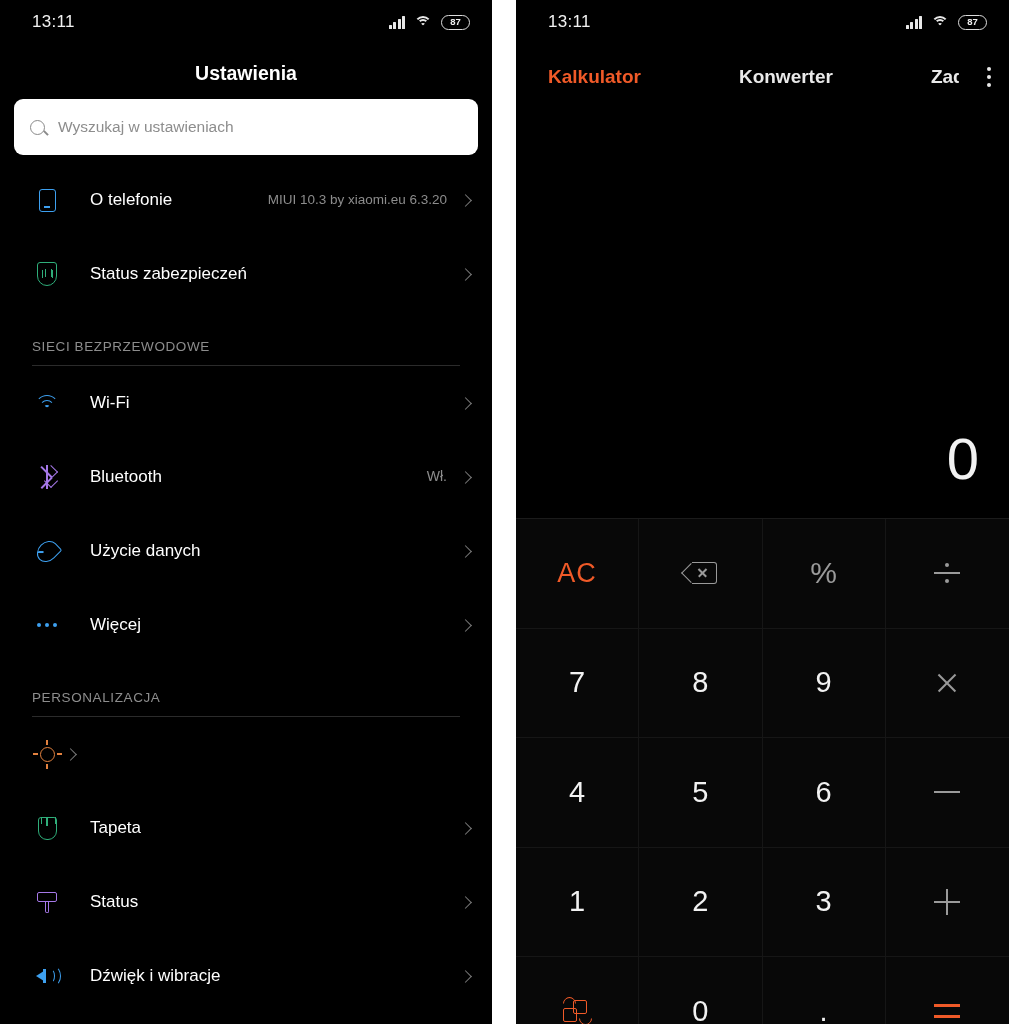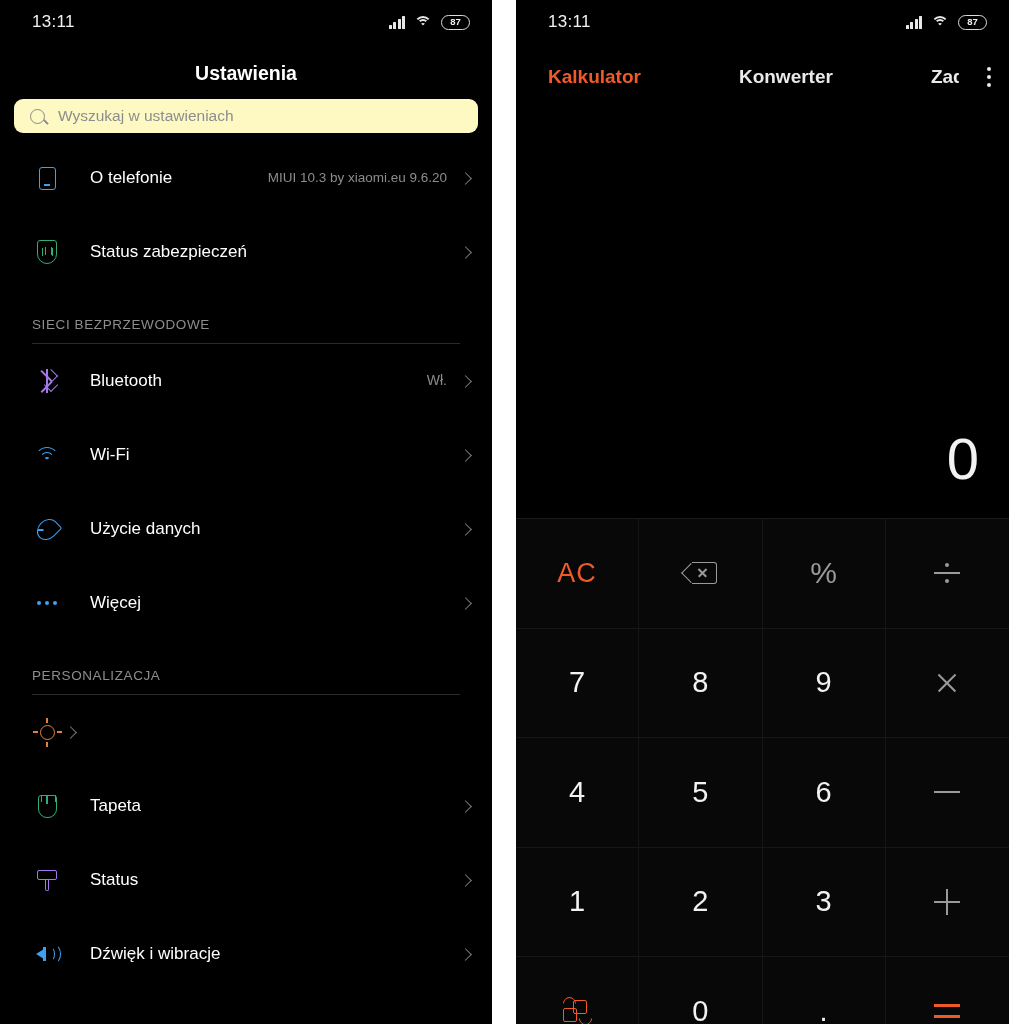--- a/index.html
+++ b/index.html
@@ -31,21 +31,21 @@
   .wifi span.w1 { width:18px; height:18px; top:0; }
   .wifi span.w2 { width:11px; height:11px; top:3.5px; }
   .wifi span.w3 { width:5px;  height:5px;  top:7px; border-width:2.5px; }
   .batt { width:29px; height:15px; border:1.5px solid #dcdcdc; border-radius:8px;
           display:flex; align-items:center; justify-content:center; }
   .batt b { font-size:9.5px; font-weight:700; color:#f0f0f0; line-height:1; }
 
   
   .settings-title { text-align:center; color:#ffffff; font-size:19.5px;
                     font-weight:700; padding:18px 0 14px; }
-  .searchbar { margin:0 14px; height:34px; background:#fef9c3; border-radius:9px;
+  .searchbar { margin:0 14px; height:56px; background:#ffffff; border-radius:9px;
                display:flex; align-items:center; padding:0 16px; gap:13px; }
   .search-ico { width:15px; height:15px; border:1.8px solid #8a8a8a;
                 border-radius:50%; position:relative; flex:none; }
   .search-ico::after { content:""; position:absolute; width:6px; height:1.8px;
                        background:#8a8a8a; right:-5px; bottom:0px;
                        transform:rotate(45deg); }
   .search-ph { color:#8d8d8d; font-size:15.5px; }
 
   .list { padding-top:8px; }
   .row { display:flex; align-items:center; height:74px; padding:0 22px 0 32px;
@@ -241,61 +241,61 @@
       <div class="search-ph">Wyszukaj w ustawieniach</div>
     </div>
 
     <div class="list">
 
       <div class="row">
         <div class="row-ico">
             <div class="ic-phone"></div>
           </div>
         <div class="row-label">O telefonie</div>
-        <div class="row-value small">MIUI 10.3 by xiaomi.eu 9.6.20</div>
+        <div class="row-value small">MIUI 10.3 by xiaomi.eu 6.3.20</div>
         <div class="chev"></div>
       </div>
 
       <div class="row">
         <div class="row-ico">
             <div class="ic-shield">
               <i></i>
             </div>
           </div>
         <div class="row-label">Status zabezpieczeń</div>
         <div class="chev"></div>
       </div>
 
       <div class="sec-head">
         <span>SIECI BEZPRZEWODOWE</span>
       </div>
       <div class="sec-rule"></div>
-
-      <div class="row">
-        <div class="row-ico">
-            <div class="ic-bt">
-              <i></i>
-              <u></u>
-              <u class="s2"></u>
-            </div>
-          </div>
-        <div class="row-label">Bluetooth</div>
-        <div class="row-value">Wł.</div>
-        <div class="chev"></div>
-      </div>
 
       <div class="row">
         <div class="row-ico">
             <div class="ic-wifi">
               <span class="a"></span>
               <span class="b"></span>
               <span class="c"></span>
             </div>
           </div>
         <div class="row-label">Wi-Fi</div>
+        <div class="chev"></div>
+      </div>
+
+      <div class="row">
+        <div class="row-ico">
+            <div class="ic-bt">
+              <i></i>
+              <u></u>
+              <u class="s2"></u>
+            </div>
+          </div>
+        <div class="row-label">Bluetooth</div>
+        <div class="row-value">Wł.</div>
         <div class="chev"></div>
       </div>
 
       <div class="row">
         <div class="row-ico">
             <div class="ic-drop"></div>
           </div>
         <div class="row-label">Użycie danych</div>
         <div class="chev"></div>
       </div>

